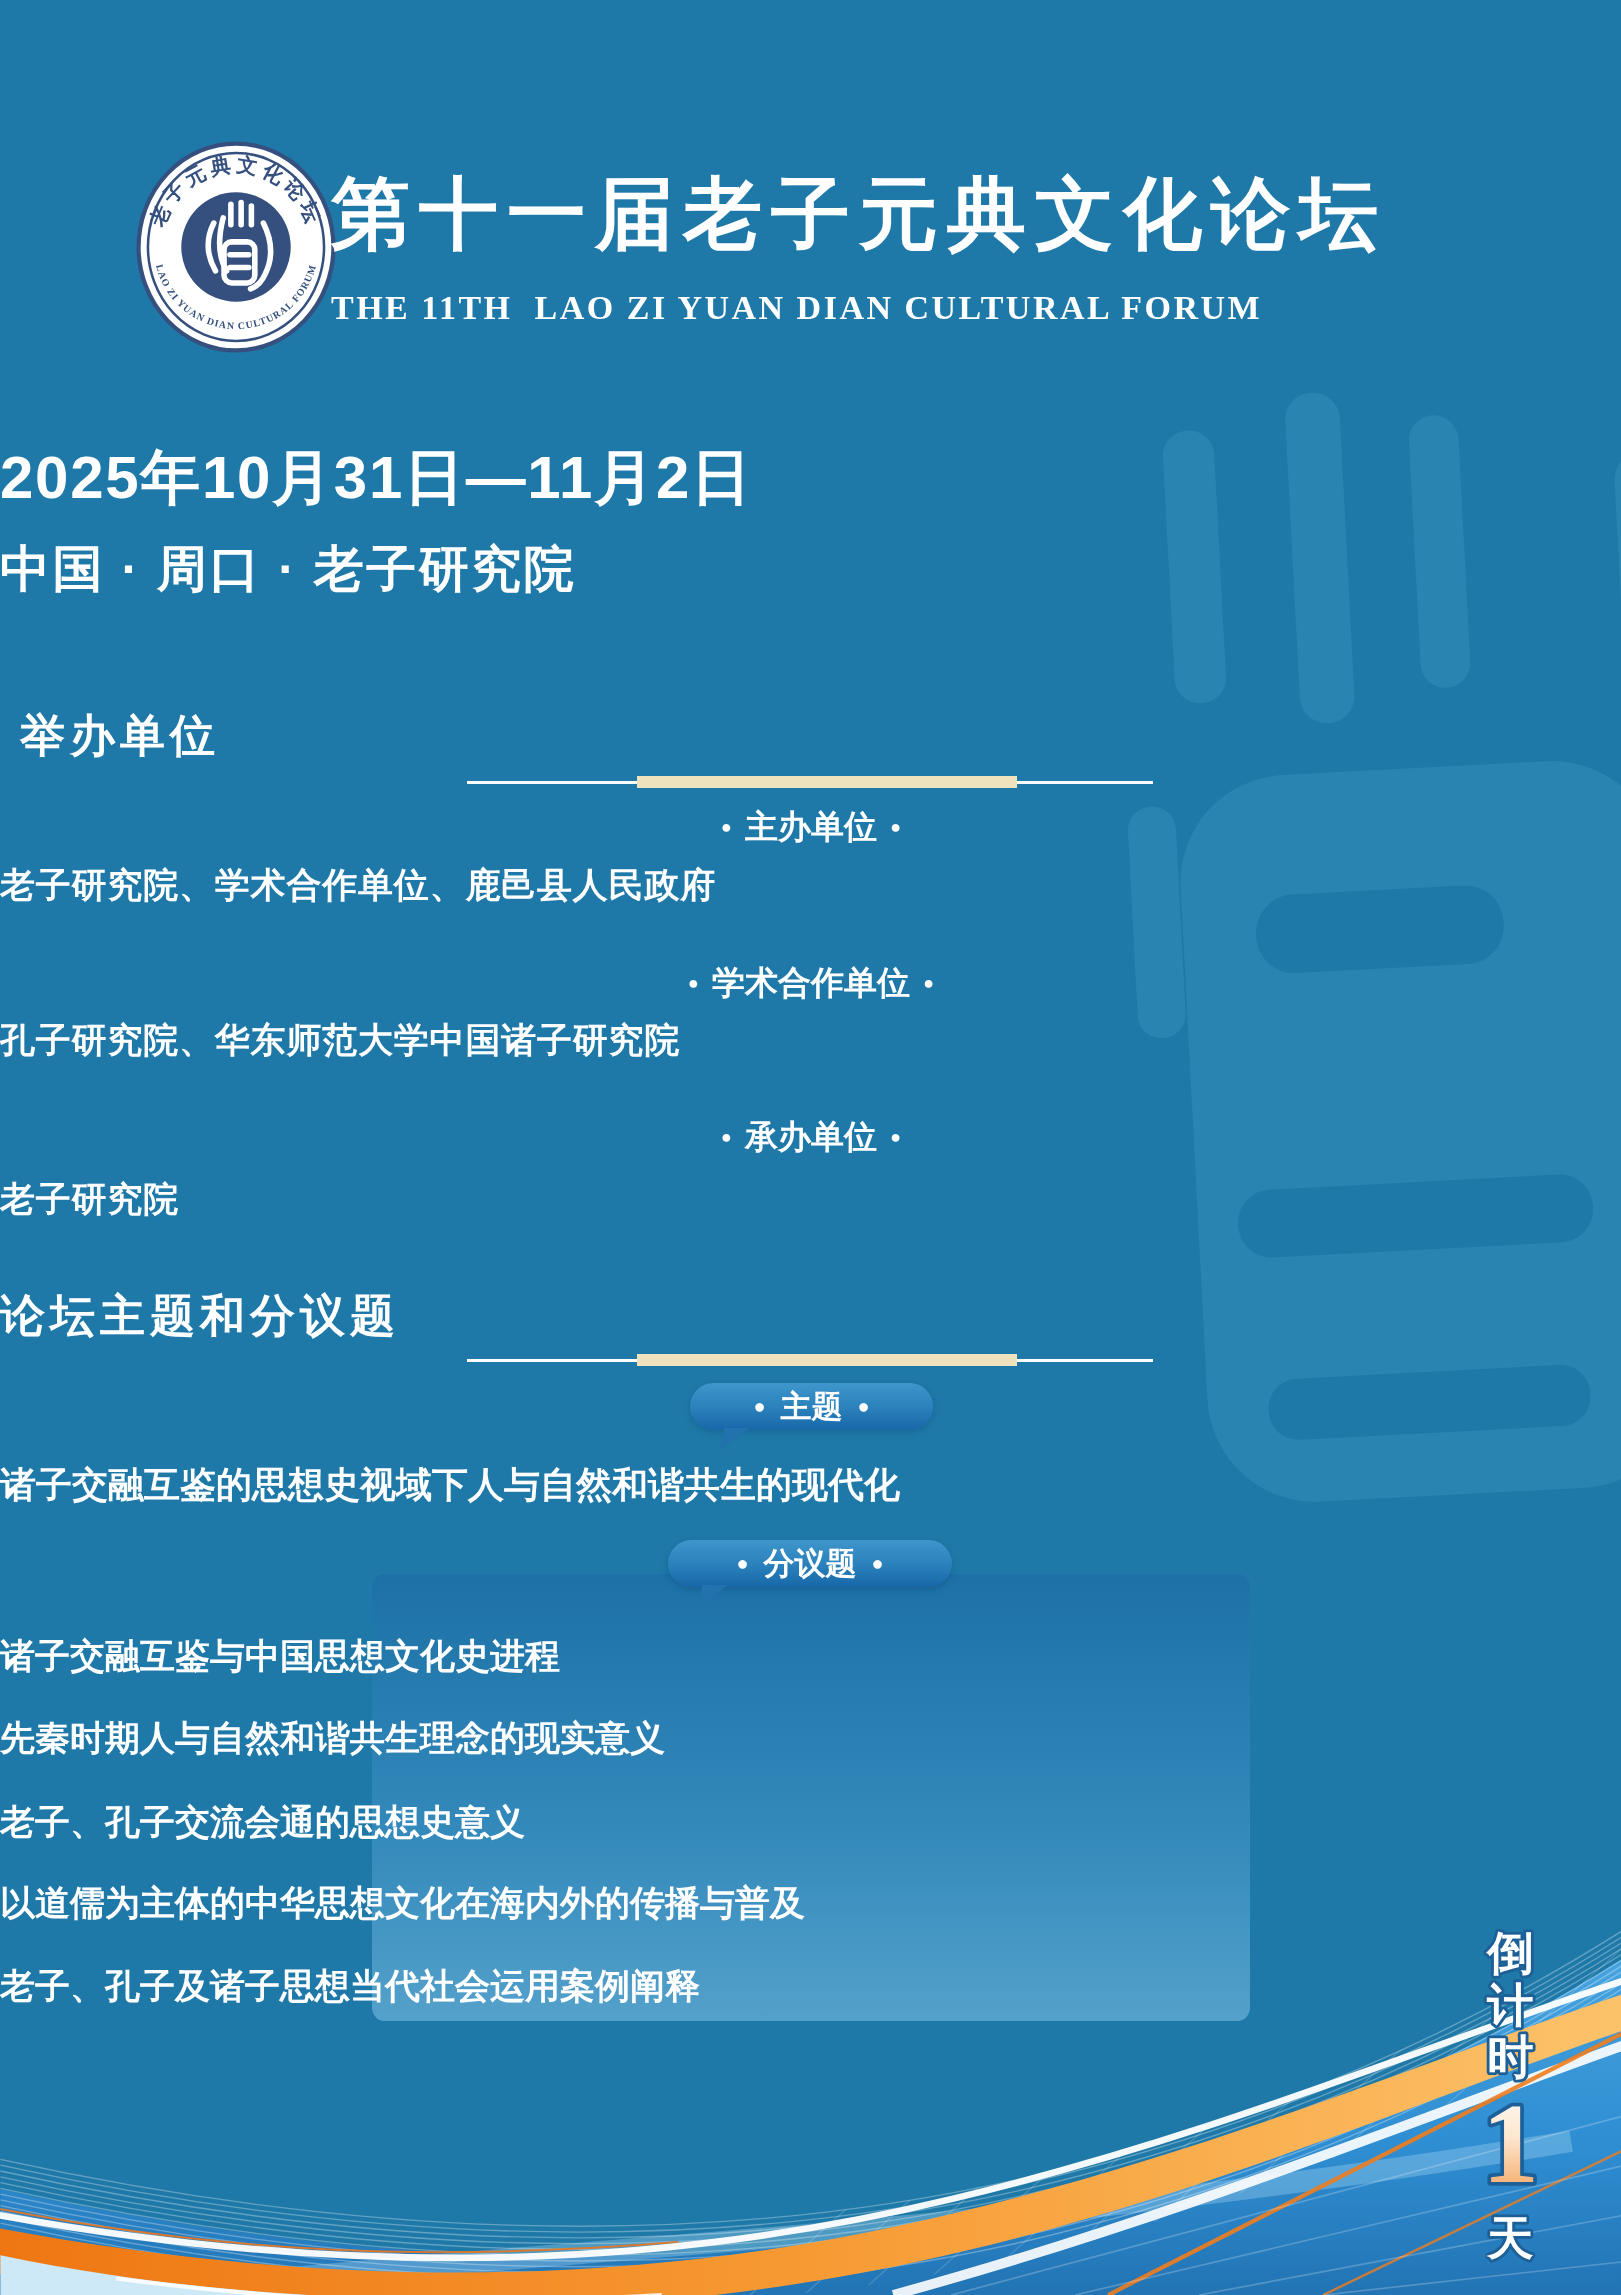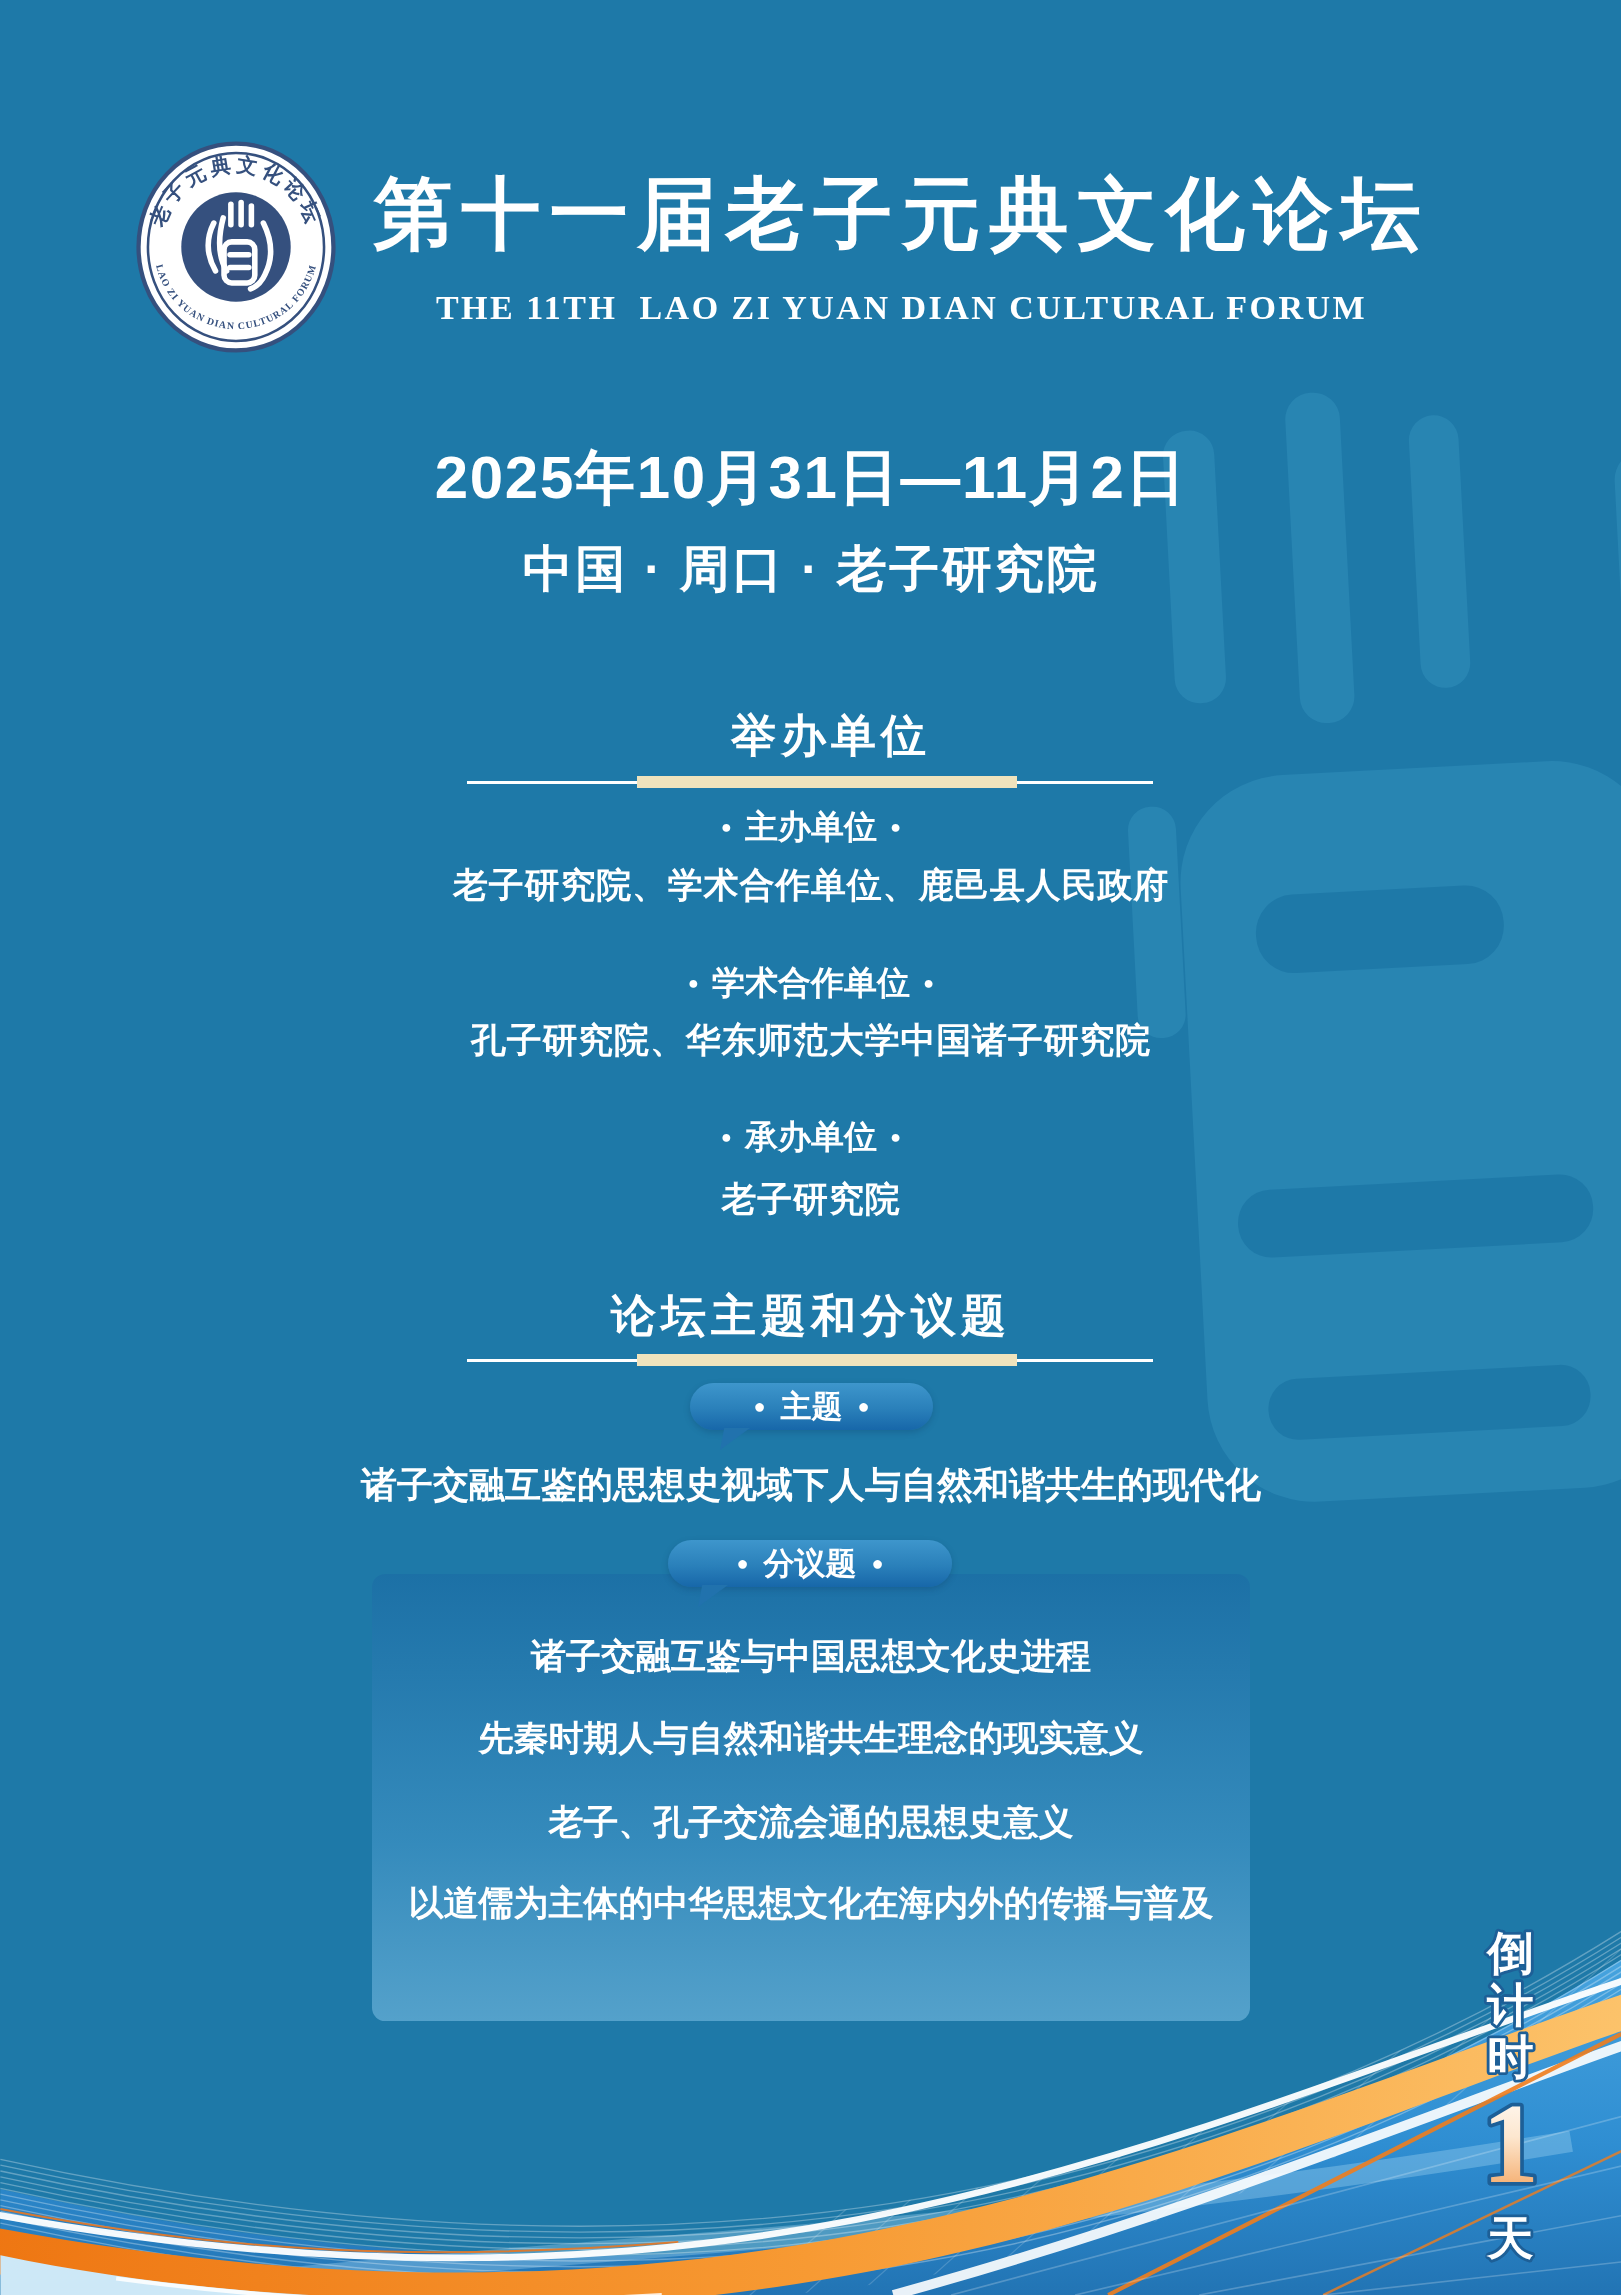--- a/index.html
+++ b/index.html
@@ -1,20 +1,20 @@
 <!DOCTYPE html>
 <html style="font-size:13.2px"><head>
 <meta charset="utf-8">
 <style>
   html,body{margin:0;padding:0;background:#ffffff;}
   .poster{position:relative;width:1622px;height:2295px;background:#1e79a8;overflow:hidden;
           font-family:"Liberation Sans",sans-serif;color:#ffffff;}
   .layer{position:absolute;left:0;top:0;width:1622px;height:2295px;}
   .wm{z-index:1;} .waves{z-index:2;}
-  .ctr{position:absolute;left:0;width:1622px;text-align:center;line-height:1;z-index:4;}
+  .ctr{position:absolute;left:0;width:1622px;line-height:1;z-index:4;}
   
   .logo{position:absolute;left:135px;top:141px;width:202px;height:212px;z-index:4;}
   
   .title{top:175px;font-family:"Liberation Serif",serif;font-weight:bold;font-size:79px;letter-spacing:9px;}
   .subtitle{top:291px;font-family:"Liberation Serif",serif;font-weight:bold;font-size:34px;letter-spacing:2.5px;white-space:pre;}
   .date{top:448px;font-weight:bold;font-size:60px;letter-spacing:1.7px;}
   .loc{top:544px;font-weight:bold;font-size:50px;letter-spacing:2.5px;}
   .sec-h{font-weight:bold;font-size:45px;letter-spacing:5px;}
   .sec1{top:713px;margin-left:20px;} .sec2{top:1293px;}
   .underline{position:absolute;left:467px;width:686px;height:12.4px;z-index:4;}
@@ -218,20 +218,21 @@
     <span class="dot">●</span>
     <span>分议题</span>
     <span class="dot">●</span>
   </div>
 
   <div class="topic-box"></div>
   <div class="ctr sub s1">诸子交融互鉴与中国思想文化史进程</div>
   <div class="ctr sub s2">先秦时期人与自然和谐共生理念的现实意义</div>
   <div class="ctr sub s3">老子、孔子交流会通的思想史意义</div>
   <div class="ctr sub s4">以道儒为主体的中华思想文化在海内外的传播与普及</div>
+  <div class="ctr sub s5">老子、孔子及诸子思想当代社会运用案例阐释</div>
 
   <div class="countdown">
     <svg viewBox="0 0 180 472" width="149" height="390">
       <defs>
         <linearGradient id="ngrad" x1="0" y1="0" x2="0" y2="1">
           <stop offset="0" stop-color="#ffffff"></stop>
             <stop offset="0.45" stop-color="#fde7cf"></stop>
             <stop offset="1" stop-color="#f2994d"></stop>
         </linearGradient>
       </defs>

